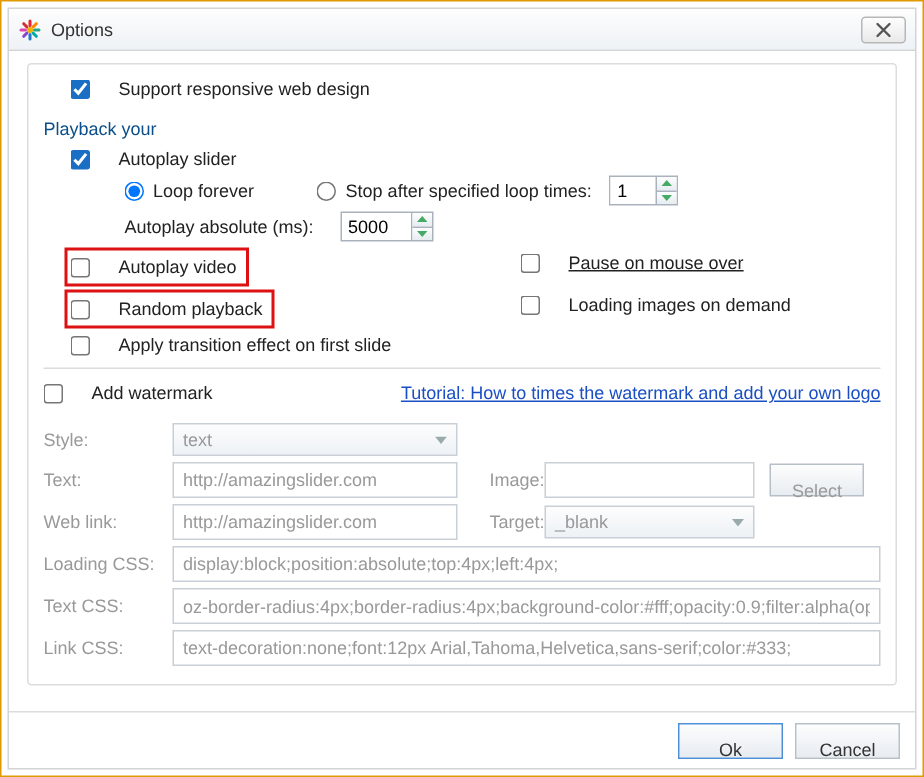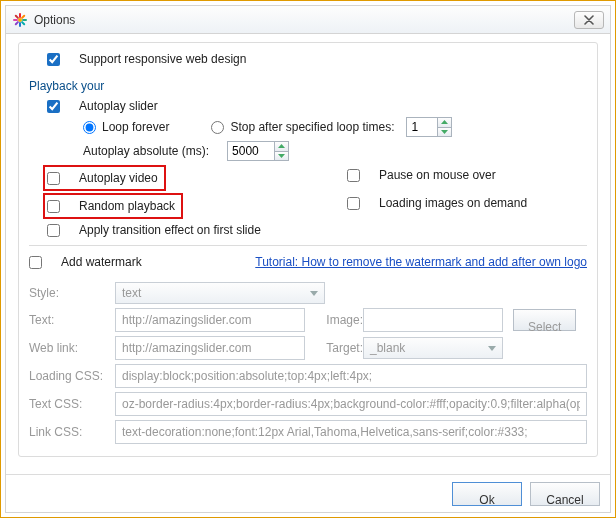--- a/index.html
+++ b/index.html
@@ -230,21 +230,21 @@
               </div>
             <div class="sb">
                 <svg width="7" height="4">
                   <path d="M0 0 L3.5 4 L7 0 Z" fill="#4a6"></path>
                 </svg>
               </div>
           </div>
         </div>
       </div>
 
-      <div class="two-col indent" style="margin-top:4px;">
+      <div class="two-col indent" style="margin-top:4px;text-decoration:underline;">
         <div class="left">
           <span class="redbox">
             <label class="cb-row">
               <input type="checkbox" style="">
               <span>Autoplay video</span>
             </label>
           </span>
         </div>
         <div class="right">
           <label class="cb-row">
@@ -276,28 +276,28 @@
         <span>Apply transition effect on first slide</span>
       </label>
 
       <div class="hr"></div>
 
       <div class="tutorial-line">
         <label class="cb-row">
           <input type="checkbox" style="">
           <span>Add watermark</span>
         </label>
-        <span class="tutorial-link">Tutorial: How to remove the watermark and add after own logo</span>
+        <span class="tutorial-link">Tutorial: How to times the watermark and add your own logo</span>
       </div>
 
       <div class="form-grid">
 
         <div class="form-row">
           <span class="label">Style:</span>
-          <div class="sel" style="width:210px">
+          <div class="sel" style="width:190px">
             <span>text</span>
             <svg width="8" height="5">
                 <path d="M0 0 L4 5 L8 0 Z" fill="#9aa"></path>
               </svg>
           </div>
         </div>
 
         <div class="form-row">
           <span class="label">Text:</span>
           <input class="txt" style="width: 190px;" disabled="" value="http://amazingslider.com">

